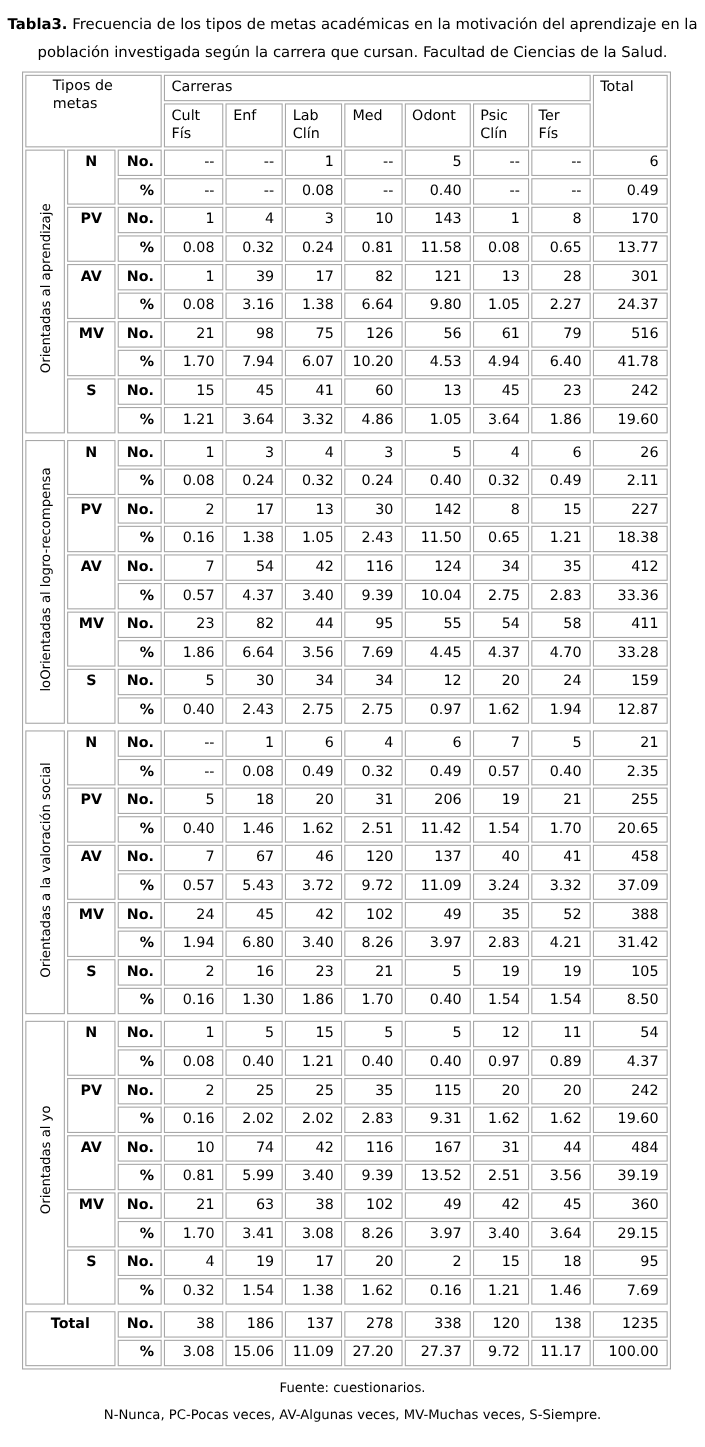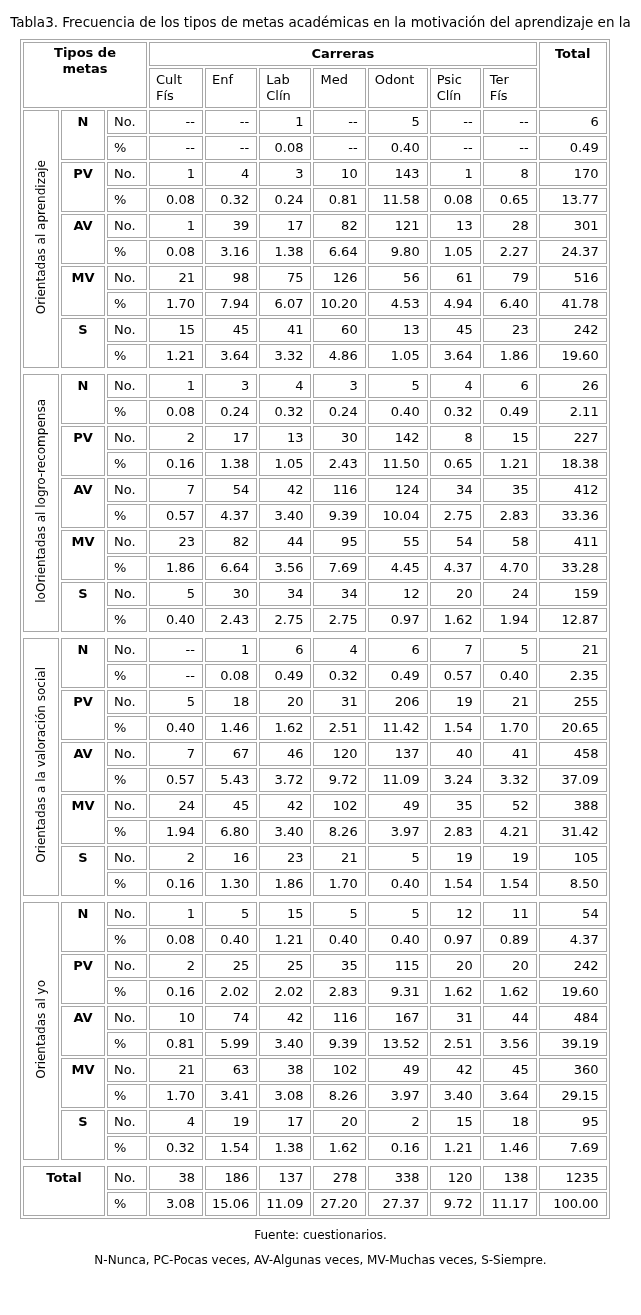--- a/index.html
+++ b/index.html
@@ -5,42 +5,42 @@
   * { box-sizing: border-box; }
   html, body {
     margin: 0; padding: 0;
     width: 641px; min-height: 1315px;
     background: #ffffff; color: #000000;
     font-family: "DejaVu Sans", "Liberation Sans", sans-serif;
     font-size: 13px;
   }
   .title { padding-top: 9px; text-align: center; }
   .title-line { line-height: 26px; font-size: 13.5px; }
-  .b { font-weight: normal; }
+  .b { font-weight: bold; }
 
   table.tbl {
     border-collapse: separate;
     border-spacing: 2px;
     table-layout: fixed;
     margin: 4px 0 0 20px;
     border: 1px solid #a7a7a7;
   }
   .tbl th, .tbl td {
     border: 1px solid #a7a7a7;
     padding: 3px 6px;
     vertical-align: top;
     line-height: 16px;
     overflow: hidden;
     font-size: 13px;
   }
-  th.hdr { font-weight: bold; text-align: center; }
+  th.hdr { font-weight: normal; text-align: left; }
   th.tipos { padding: 2px 24px; }
   th.career { font-weight: normal; text-align: left; height: 36px; }
   td.type { font-weight: bold; text-align: center; }
-  td.measure { text-align: left; }
+  td.measure { text-align: right; font-weight: bold; }
   td.num { text-align: right; padding-right: 7px; }
   td.glabel { padding: 2px 1px; text-align: center; vertical-align: middle; }
   .rot {
     display: inline-block;
     writing-mode: vertical-rl;
     transform: rotate(180deg);
     white-space: nowrap;
     font-size: 12px;
     line-height: 14px;
   }
@@ -50,20 +50,21 @@
   .footer { text-align: center; margin-top: 4px; }
   .footer-line { line-height: 25px; font-size: 12px; }
 </style>
 </head>
 <body>
 
 <div class="page">
 
   <div class="title">
     <div class="title-line"><span class="b">Tabla3.</span> <span>Frecuencia de los tipos de metas académicas en la motivación del aprendizaje en la</span></div>
+    <div class="title-line">población investigada según la carrera que cursan. Facultad de Ciencias de la Salud.</div>
   </div>
 
   <table class="tbl">
     <colgroup>
         <col style="width: 36px;">
         <col style="width: 44px;">
         <col style="width: 40px;">
         <col style="width: 54px;">
         <col style="width: 52px;">
         <col style="width: 52px;">

